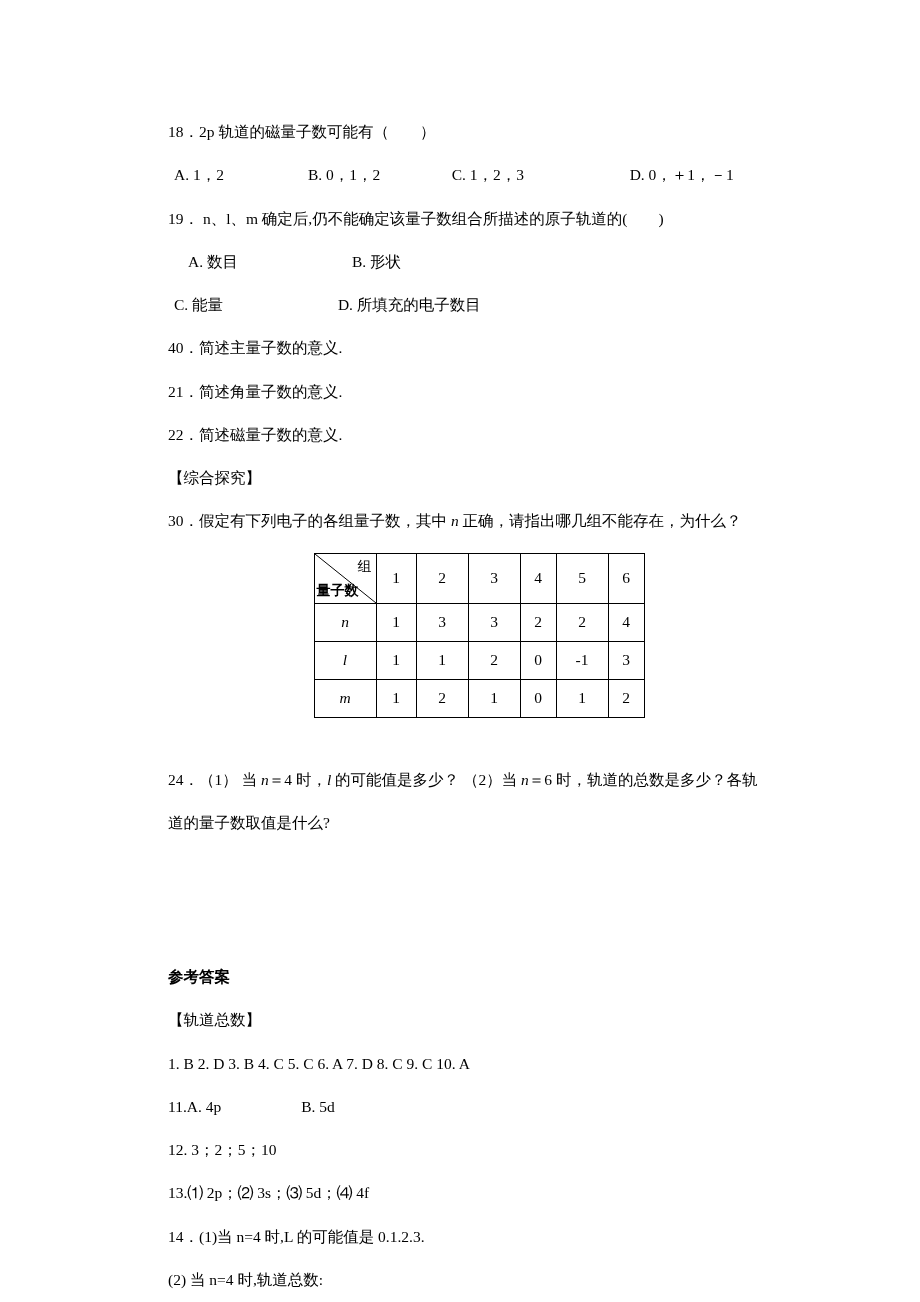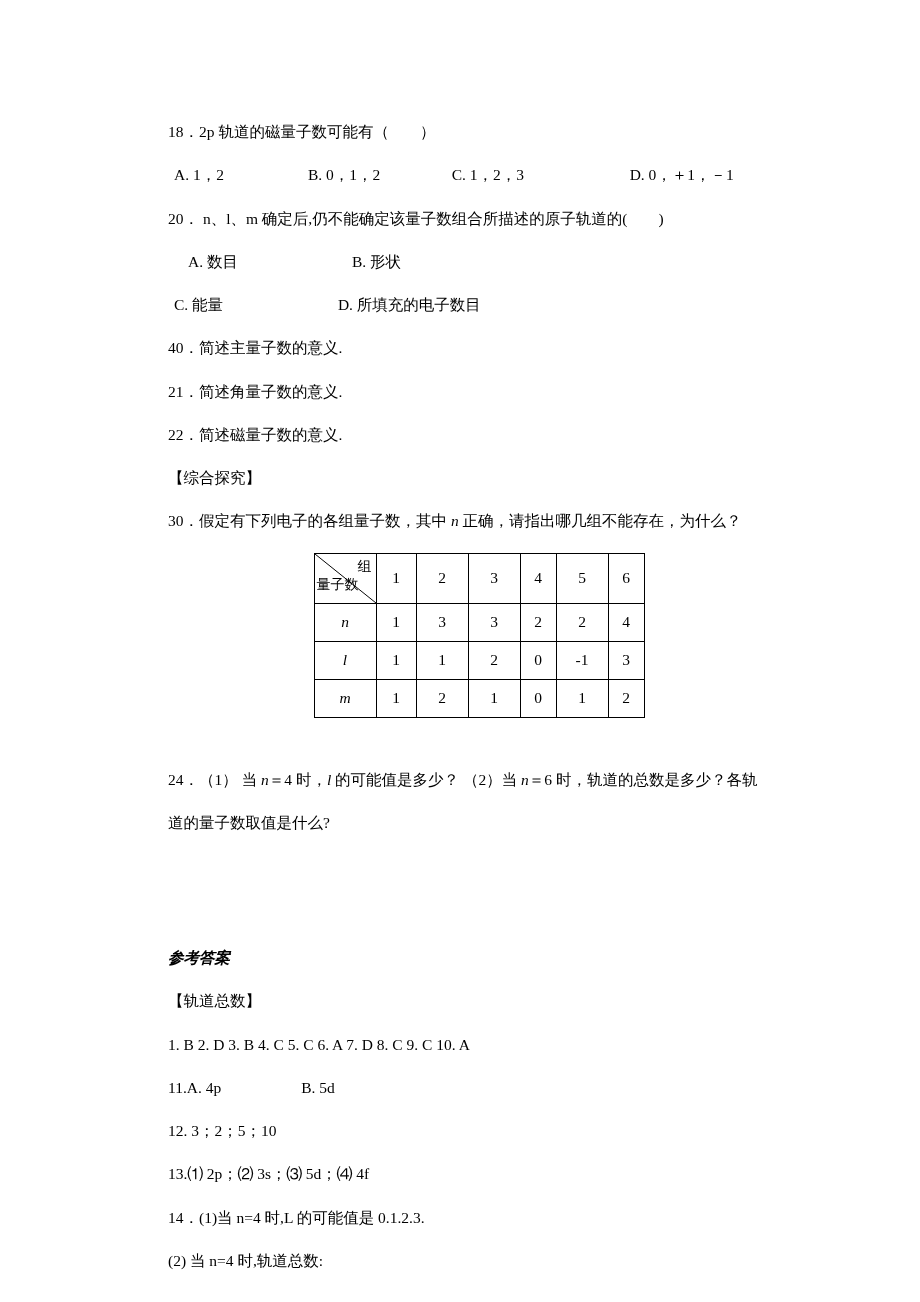--- a/index.html
+++ b/index.html
@@ -50,50 +50,50 @@
       height: 50px !important;
     }
     .diag-cell .diag-top {
       position: absolute;
       top: 2px;
       right: 4px;
       font-size: 14px;
     }
     .diag-cell .diag-bot {
       position: absolute;
-      bottom: 8px;
+      bottom: 2px;
       left: 2px;
       font-size: 14px;
+      font-weight: bold;
     }
     .diag-cell svg {
       position: absolute;
       top: 0; left: 0;
       width: 100%; height: 100%;
     }
     .answers-title {
       font-weight: bold;
-      margin-top: 32px;
+      margin-top: 51px;
       margin-bottom: 20px;
-      font-style: italic;
     }
     .ans-line { margin-bottom: 20px; }
     .gap { display: inline-block; width: 80px; }
   </style>
 </head>
 <body>
 
 <div class="line">18．2p 轨道的磁量子数可能有（　　）</div>
 <div class="line indent1">
   <span class="opt opt-a">A. 1，2</span>
   <span class="opt opt-b">B. 0，1，2</span>
   <span class="opt opt-c">C. 1，2，3</span>
   <span class="opt opt-d">D. 0，＋1，－1</span>
 </div>
 
-<div class="line">20．  n、l、m 确定后,仍不能确定该量子数组合所描述的原子轨道的(　　)</div>
+<div class="line">19．  n、l、m 确定后,仍不能确定该量子数组合所描述的原子轨道的(　　)</div>
 <div class="line indent2">
   <span class="opt opt-a2">A.  数目</span>
   <span class="opt">B.  形状</span>
 </div>
 <div class="line indent1">
   <span class="opt opt-c2">C.  能量</span>
   <span class="opt">D.  所填充的电子数目</span>
 </div>
 
 <div class="line">40．简述主量子数的意义.</div>

